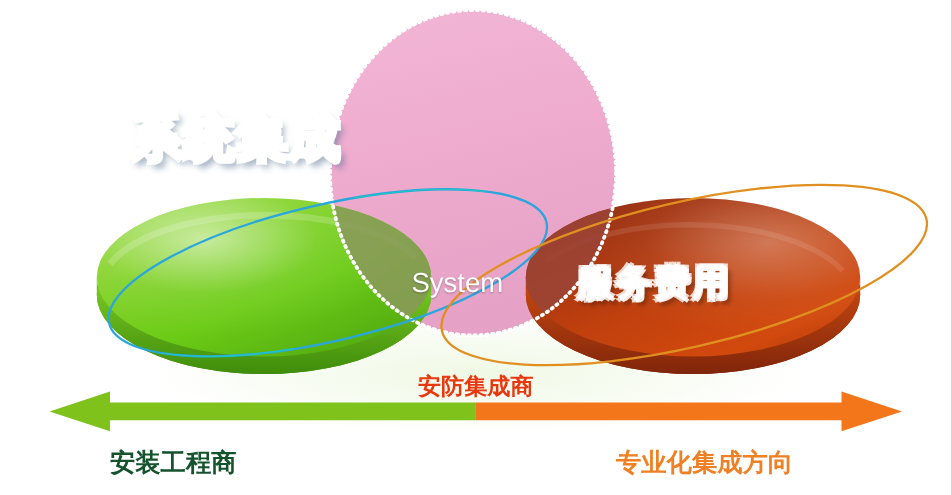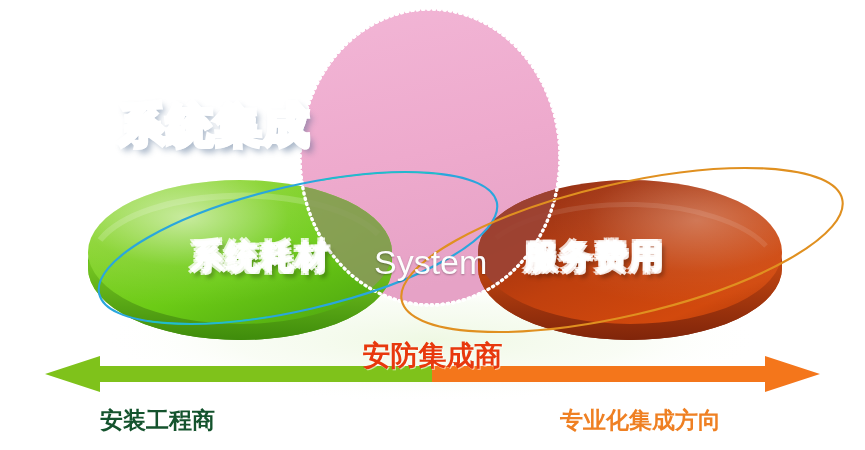--- a/index.html
+++ b/index.html
@@ -46,29 +46,29 @@
       -2px -2px 0 rgba(255,255,255,.8),
        2px -2px 0 rgba(255,255,255,.8),
       -2px  2px 0 rgba(255,255,255,.8),
        4px 5px 4px rgba(0,0,0,.35);
   }
   #label-consumables { left:190px; top:234px; }
   #label-servicefee  { left:524px; top:234px; }
 
   
   #label-system {
-    left:374px; top:243px; font-size:34px; font-weight:normal;
+    left:374px; top:243px; font-size:25px; font-weight:normal;
     color:#fdfdfd; font-family:"Liberation Sans", sans-serif;
     text-shadow:0 1px 2px rgba(0,0,0,.30);
   }
 
   
   #label-integrator {
     left:0; top:337px; width:865px; text-align:center;
-    font-size:28px; color:#e8380d;
+    font-size:21px; color:#e8380d;
     font-family:"DejaVu Sans", sans-serif;
     text-shadow:1px 1px 0 rgba(255,255,255,.6);
   }
   
   #label-installer {
     left:100px; top:405px; font-size:23px; color:#14532d;
     font-family:"DejaVu Sans", sans-serif;
   }
   #label-direction {
     left:560px; top:405px; font-size:23px; color:#ef8023;
@@ -211,21 +211,20 @@
 
       <path d="M45,374 L100,356 L100,366 L432,366 L432,382 L100,382 L100,392 Z" fill="#7fc21b"></path>
 
       <path d="M820,374 L765,356 L765,366 L432,366 L432,382 L765,382 L765,392 Z" fill="#f4761b"></path>
     </g>
   </svg>
 
   <div class="lbl" id="title-sysint-stroke">系统集成</div>
   <div class="lbl" id="title-sysint">系统集成</div>
 
-  <div class="lbl disc-label" id="label-consumables">系统耗材</div>
 
   <div class="lbl disc-label" id="label-servicefee">服务费用</div>
 
   <div class="lbl" id="label-system">System</div>
 
   <div class="lbl" id="label-integrator">安防集成商</div>
 
   <div class="lbl" id="label-installer">安装工程商</div>
 
   <div class="lbl" id="label-direction">专业化集成方向</div>

